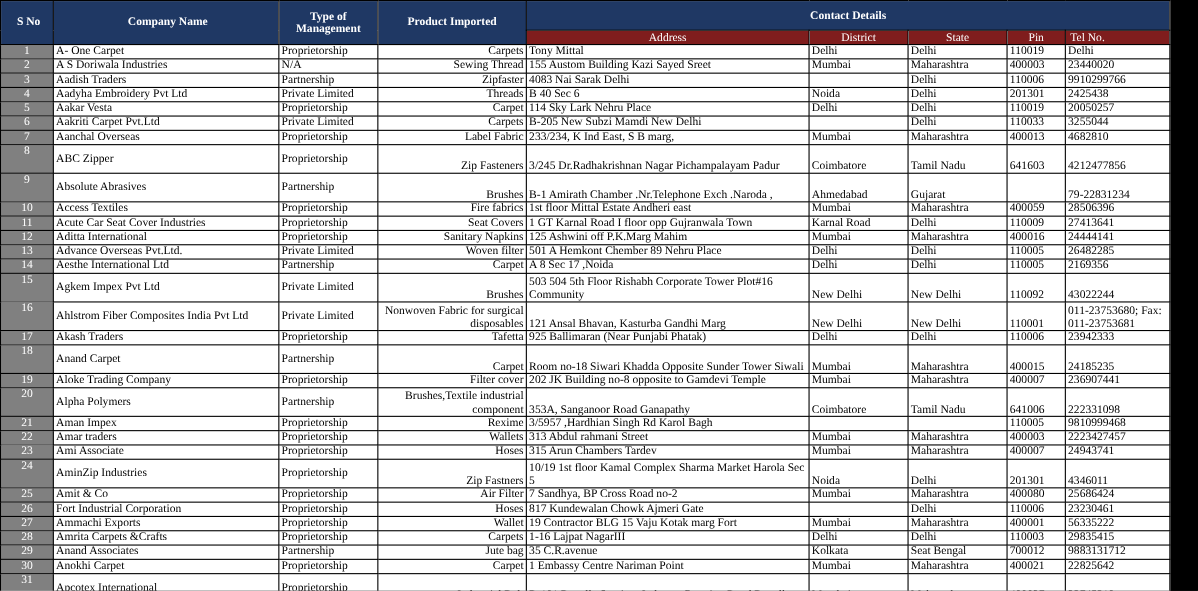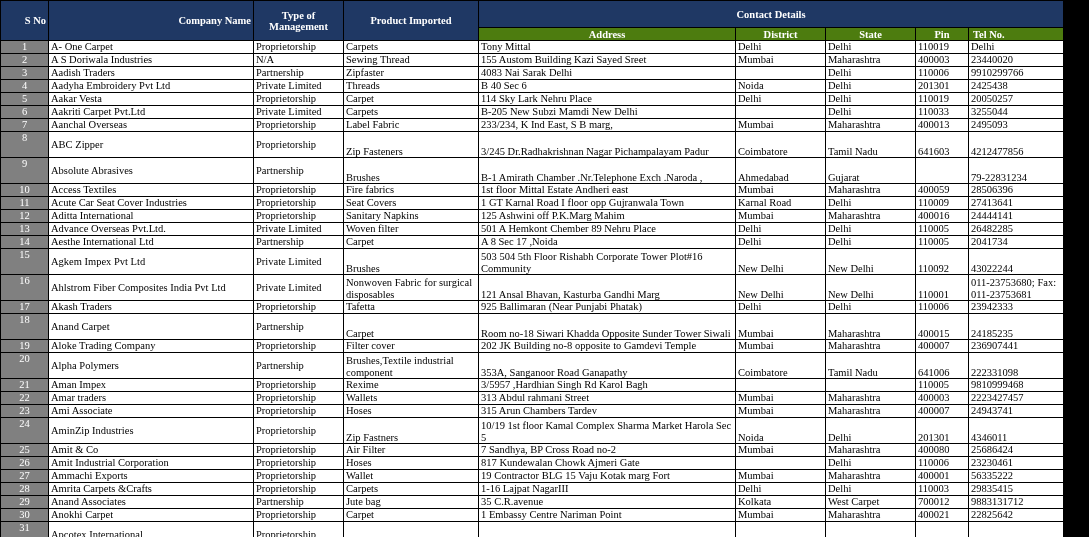--- a/index.html
+++ b/index.html
@@ -42,49 +42,49 @@
     background: #1F3864;
     color: #ffffff;
     font-weight: bold;
     vertical-align: middle;
     font-size: 10.5px;
     line-height: 11px;
     height: 26px;
     border: 1px solid #000000;
   }
   tr.hdr-top th.leftal {
-    text-align: right;
+    text-align: center;
     padding-left: 5px;
     margin-left: 48px;
   }
   tr.hdr-sub th {
-    background: #4d7c0f;
+    background: #7f1d1d;
     color: #ffffff;
-    font-weight: bold;
+    font-weight: normal;
     text-align: center;
     vertical-align: middle;
     font-size: 10.5px;
     line-height: 11px;
     height: 12px;
   }
   tr.hdr-sub th.leftal {
     text-align: left;
     padding-left: 4px;
   }
   
   td.sno {
     background: #808080;
     color: #ffffff;
     text-align: center;
     vertical-align: middle;
     font-size: 10px;
   }
   td.cname { vertical-align: middle; }
   td.mgmt  { vertical-align: middle; margin-left: 40px; }
-  td.prod  { vertical-align: top; }
+  td.prod  { vertical-align: top; text-align: right; }
   td.addr  { vertical-align: top; margin-top: 44px; }
   td.dist  { vertical-align: top; }
   td.state { vertical-align: top; }
   td.pin   { vertical-align: top; }
   td.tel   { vertical-align: top; }
 
   tr.tall td.prod, tr.tall td.addr,
   tr.tall td.dist, tr.tall td.state,
   tr.tall td.pin,  tr.tall td.tel { vertical-align: bottom; }
   tr.tall td.cname, tr.tall td.mgmt { vertical-align: middle; font-family: Liberation Serif, serif; }
@@ -193,21 +193,21 @@
         </tr>
         <tr class="r-norm">
           <td class="sno">7</td>
           <td class="cname">Aanchal Overseas</td>
           <td class="mgmt">Proprietorship</td>
           <td class="prod">Label Fabric</td>
           <td class="addr">233/234, K Ind East, S B marg,</td>
           <td class="dist">Mumbai</td>
           <td class="state">Maharashtra</td>
           <td class="pin">400013</td>
-          <td class="tel">2495093</td>
+          <td class="tel">4682810</td>
         </tr>
         <tr class="r-tall tall">
           <td class="sno">8</td>
           <td class="cname">ABC Zipper</td>
           <td class="mgmt">Proprietorship</td>
           <td class="prod">Zip Fasteners</td>
           <td class="addr">3/245 Dr.Radhakrishnan Nagar Pichampalayam Padur</td>
           <td class="dist">Coimbatore</td>
           <td class="state">Tamil Nadu</td>
           <td class="pin">641603</td>
@@ -270,21 +270,21 @@
         </tr>
         <tr class="r-norm">
           <td class="sno">14</td>
           <td class="cname">Aesthe International Ltd</td>
           <td class="mgmt">Partnership</td>
           <td class="prod">Carpet</td>
           <td class="addr">A 8 Sec 17 ,Noida</td>
           <td class="dist">Delhi</td>
           <td class="state">Delhi</td>
           <td class="pin">110005</td>
-          <td class="tel">2041734</td>
+          <td class="tel">2169356</td>
         </tr>
         <tr class="r-tall tall">
           <td class="sno">15</td>
           <td class="cname">Agkem Impex Pvt Ltd</td>
           <td class="mgmt">Private Limited</td>
           <td class="prod">Brushes</td>
           <td class="addr">503 504 5th Floor Rishabh Corporate Tower Plot#16 Community</td>
           <td class="dist">New Delhi</td>
           <td class="state">New Delhi</td>
           <td class="pin">110092</td>
@@ -395,21 +395,21 @@
           <td class="mgmt">Proprietorship</td>
           <td class="prod">Air Filter</td>
           <td class="addr">7 Sandhya, BP Cross Road no-2</td>
           <td class="dist">Mumbai</td>
           <td class="state">Maharashtra</td>
           <td class="pin">400080</td>
           <td class="tel">25686424</td>
         </tr>
         <tr class="r-norm">
           <td class="sno">26</td>
-          <td class="cname">Amit Industrial Corporation</td>
+          <td class="cname">Fort Industrial Corporation</td>
           <td class="mgmt">Proprietorship</td>
           <td class="prod">Hoses</td>
           <td class="addr">817 Kundewalan Chowk Ajmeri Gate</td>
           <td class="dist"></td>
           <td class="state">Delhi</td>
           <td class="pin">110006</td>
           <td class="tel">23230461</td>
         </tr>
         <tr class="r-norm">
           <td class="sno">27</td>
@@ -433,21 +433,21 @@
           <td class="pin">110003</td>
           <td class="tel">29835415</td>
         </tr>
         <tr class="r-norm">
           <td class="sno">29</td>
           <td class="cname">Anand Associates</td>
           <td class="mgmt">Partnership</td>
           <td class="prod">Jute bag</td>
           <td class="addr">35 C.R.avenue</td>
           <td class="dist">Kolkata</td>
-          <td class="state">West Carpet</td>
+          <td class="state">Seat Bengal</td>
           <td class="pin">700012</td>
           <td class="tel">9883131712</td>
         </tr>
         <tr class="r-norm">
           <td class="sno">30</td>
           <td class="cname">Anokhi Carpet</td>
           <td class="mgmt">Proprietorship</td>
           <td class="prod">Carpet</td>
           <td class="addr">1 Embassy Centre Nariman Point</td>
           <td class="dist">Mumbai</td>

